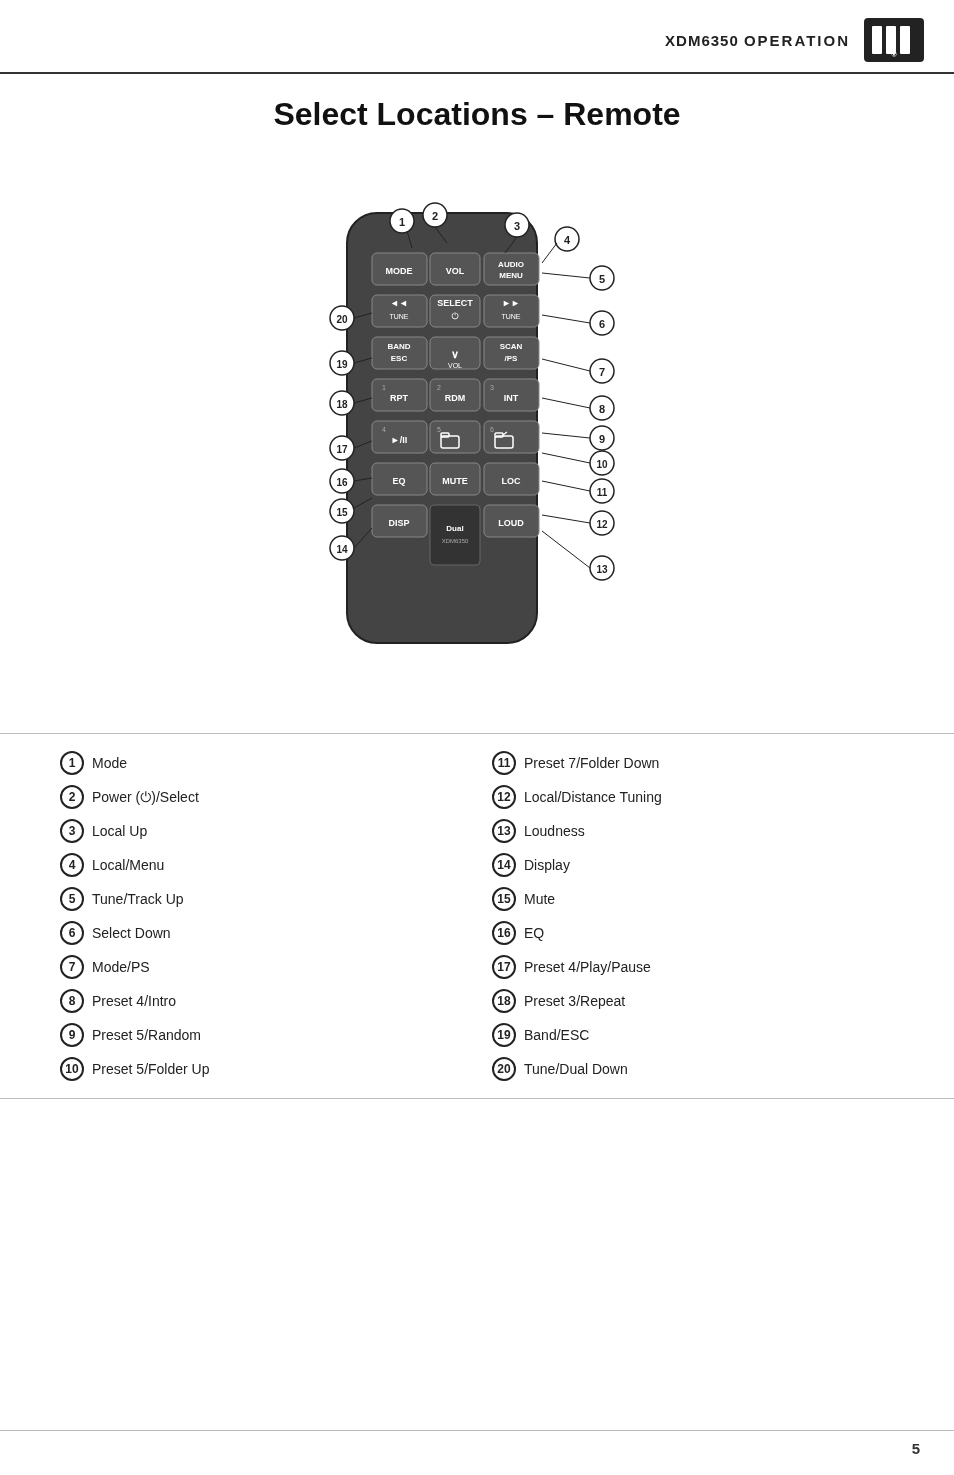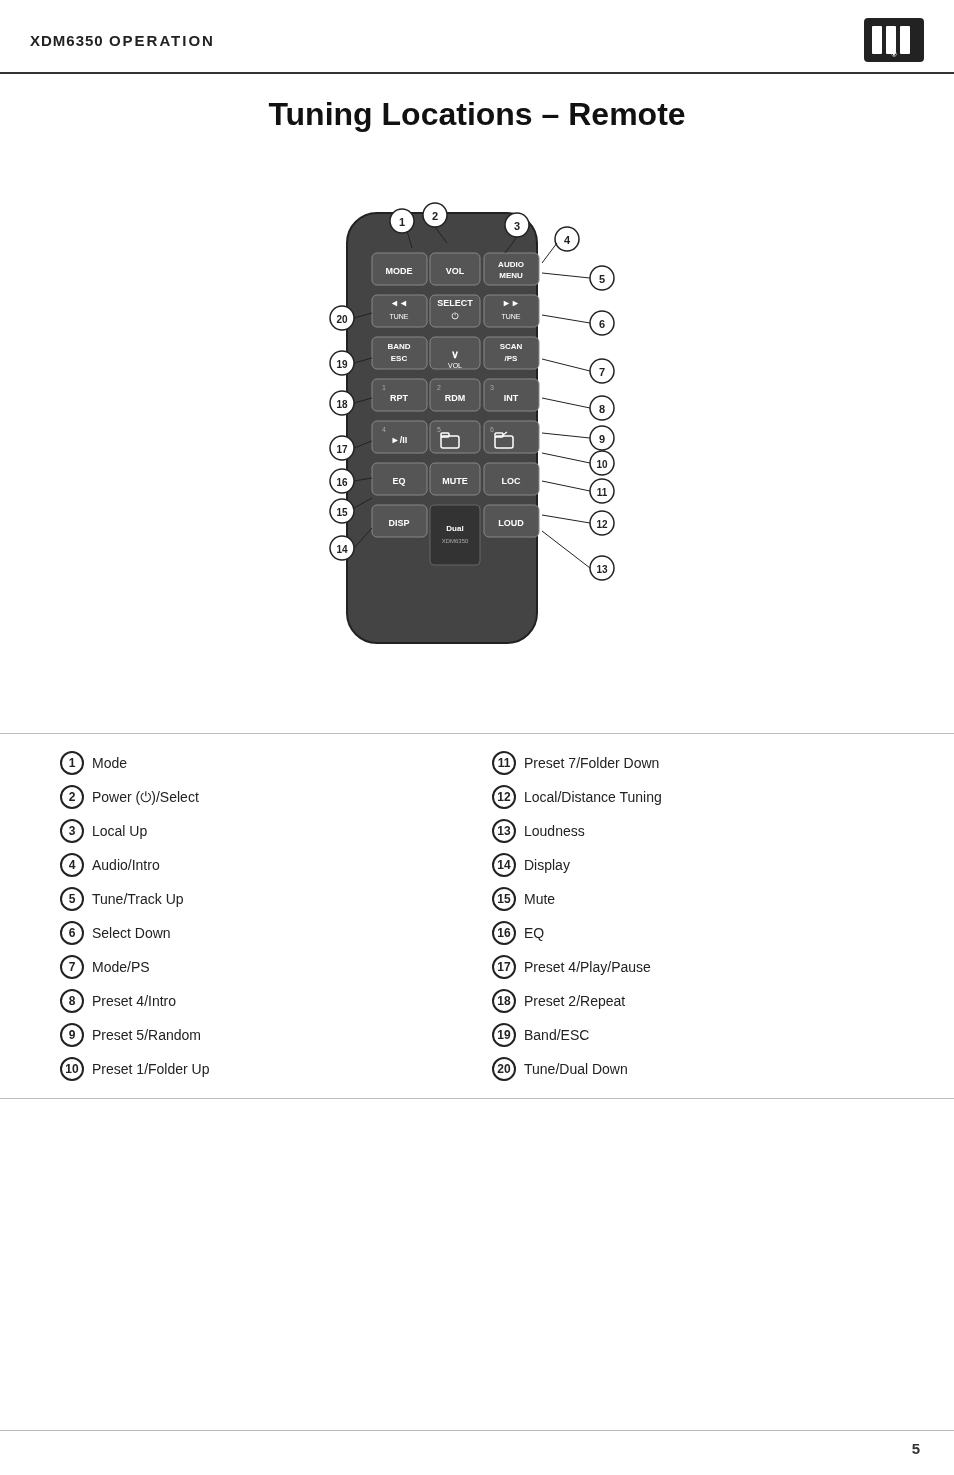--- a/index.html
+++ b/index.html
@@ -7,21 +7,21 @@
       width: 954px;
       min-height: 1475px;
       background: #fff;
       font-family: Arial, Helvetica, sans-serif;
       position: relative;
     }
 
     
     .header {
       display: flex;
-      justify-content: space-between;
+      justify-content: flex-end;
       align-items: center;
       padding: 18px 30px 10px 30px;
       border-bottom: 2px solid #333;
     }
     .header-title {
       font-size: 15px;
       font-weight: normal;
       letter-spacing: 1px;
       margin-right: 14px;
       color: #222;
@@ -125,21 +125,21 @@
 
       <rect x="5" y="5" width="10" height="28" rx="1" fill="white"></rect>
       <rect x="19" y="5" width="10" height="28" rx="1" fill="white"></rect>
       <rect x="33" y="5" width="10" height="28" rx="1" fill="white"></rect>
 
       <text x="27" y="36" font-size="7" fill="white" text-anchor="middle" font-family="Arial" font-weight="bold">®</text>
     </svg>
   </div>
 </div>
 
-<h1 class="page-title">Tuning Locations – Remote</h1>
+<h1 class="page-title">Select Locations – Remote</h1>
 
 <div class="remote-area">
   <div class="remote-svg-container">
     <svg width="580" height="570" viewBox="0 0 580 570">
 
       <rect x="160" y="60" width="190" height="430" rx="30" ry="30" fill="#444" stroke="#222" stroke-width="2"></rect>
 
       <rect x="185" y="100" width="55" height="32" rx="5" fill="#555" stroke="#888" stroke-width="1"></rect>
       <text x="212" y="121" font-size="9" fill="white" text-anchor="middle" font-family="Arial" font-weight="bold">MODE</text>
 
@@ -326,21 +326,21 @@
     <div class="legend-item">
       <span class="legend-num">3</span>
       <span>Local Up</span>
     </div>
     <div class="legend-item">
       <span class="legend-num">13</span>
       <span>Loudness</span>
     </div>
     <div class="legend-item">
       <span class="legend-num">4</span>
-      <span>Audio/Intro</span>
+      <span>Local/Menu</span>
     </div>
     <div class="legend-item">
       <span class="legend-num">14</span>
       <span>Display</span>
     </div>
     <div class="legend-item">
       <span class="legend-num">5</span>
       <span>Tune/Track Up</span>
     </div>
     <div class="legend-item">
@@ -362,33 +362,33 @@
     <div class="legend-item">
       <span class="legend-num">17</span>
       <span>Preset 4/Play/Pause</span>
     </div>
     <div class="legend-item">
       <span class="legend-num">8</span>
       <span>Preset 4/Intro</span>
     </div>
     <div class="legend-item">
       <span class="legend-num">18</span>
-      <span>Preset 2/Repeat</span>
+      <span>Preset 3/Repeat</span>
     </div>
     <div class="legend-item">
       <span class="legend-num">9</span>
       <span>Preset 5/Random</span>
     </div>
     <div class="legend-item">
       <span class="legend-num">19</span>
       <span>Band/ESC</span>
     </div>
     <div class="legend-item">
       <span class="legend-num">10</span>
-      <span>Preset 1/Folder Up</span>
+      <span>Preset 5/Folder Up</span>
     </div>
     <div class="legend-item">
       <span class="legend-num">20</span>
       <span>Tune/Dual Down</span>
     </div>
   </div>
 
 <div class="footer-line"></div>
 <div class="page-num">5</div>
 

